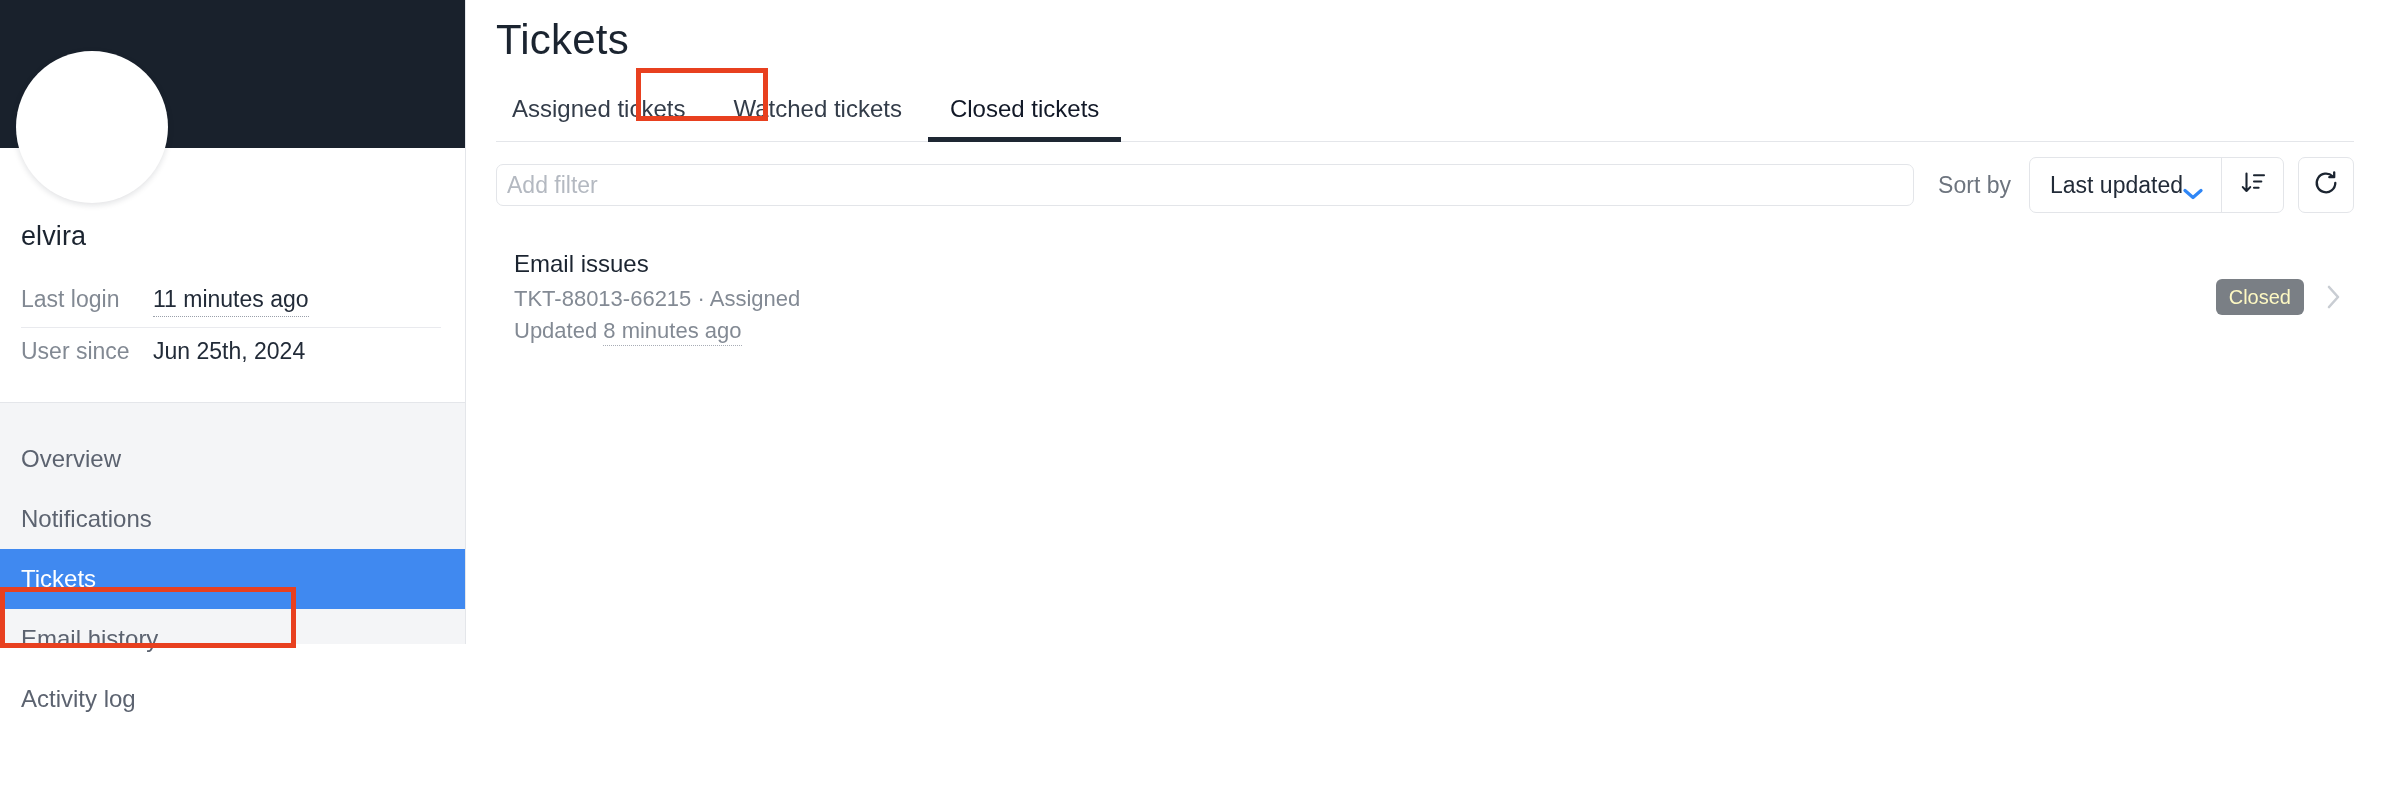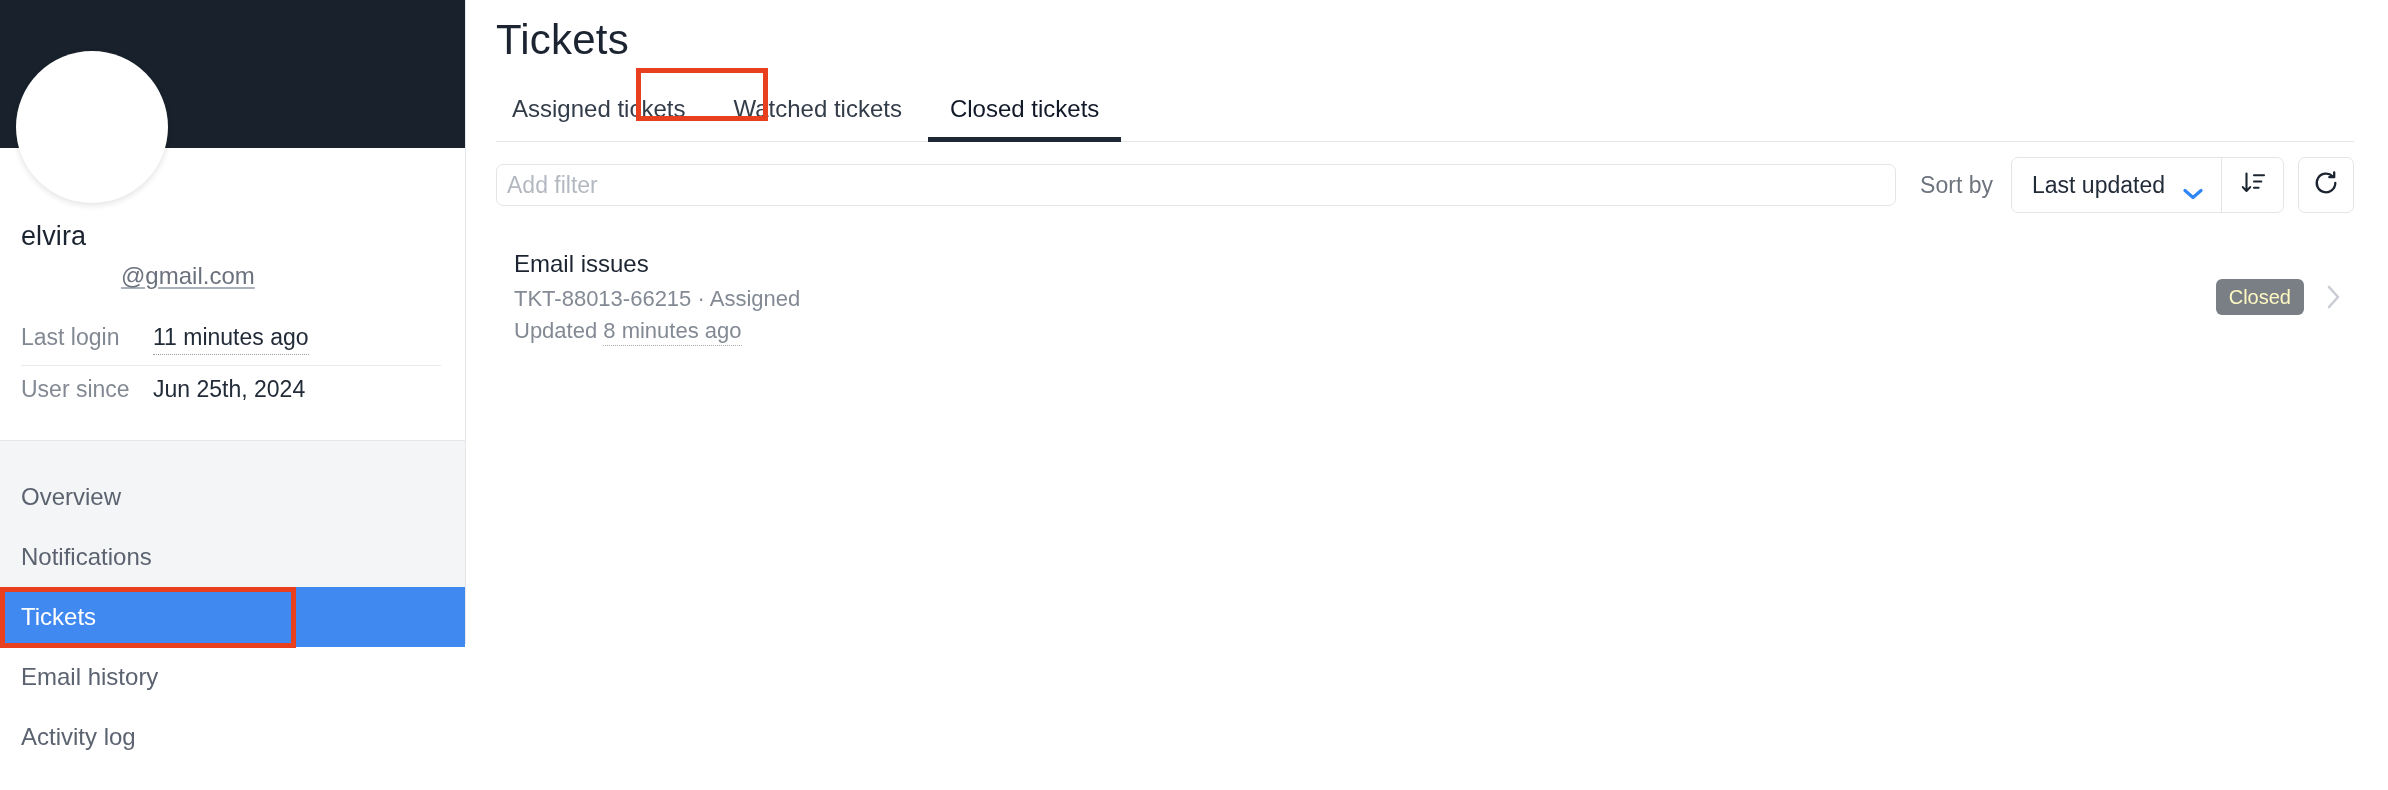--- a/index.html
+++ b/index.html
@@ -283,21 +283,20 @@
     border: 1px solid #e3e5e9;
     border-radius: 7px;
     overflow: hidden;
     background: #fff;
     height: 56px;
   }
 
   .sort-select {
     display: flex;
     align-items: center;
-    gap: 18px;
     padding: 0 18px 0 20px;
     font-size: 23px;
     color: #222b38;
     cursor: pointer;
     white-space: nowrap;
   }
 
   .chev-down {
     display: inline-block;
     width: 20px;
@@ -394,23 +393,20 @@
 
   <aside class="sidebar">
 
     <div class="profile-card">
       <div class="profile-banner"></div>
       <div class="avatar"></div>
 
       <div class="profile-body">
         <div class="profile-name">elvira</div>
 
-        <div class="profile-email-row">
-          <span class="profile-email">@gmail.com</span>
-        </div>
 
         <table class="meta-table">
           <tbody>
               <tr class="meta-row-top">
             <td class="meta-label">Last login</td>
             <td>
               <span class="meta-value dotted">11 minutes ago</span>
             </td>
           </tr>
           <tr>

